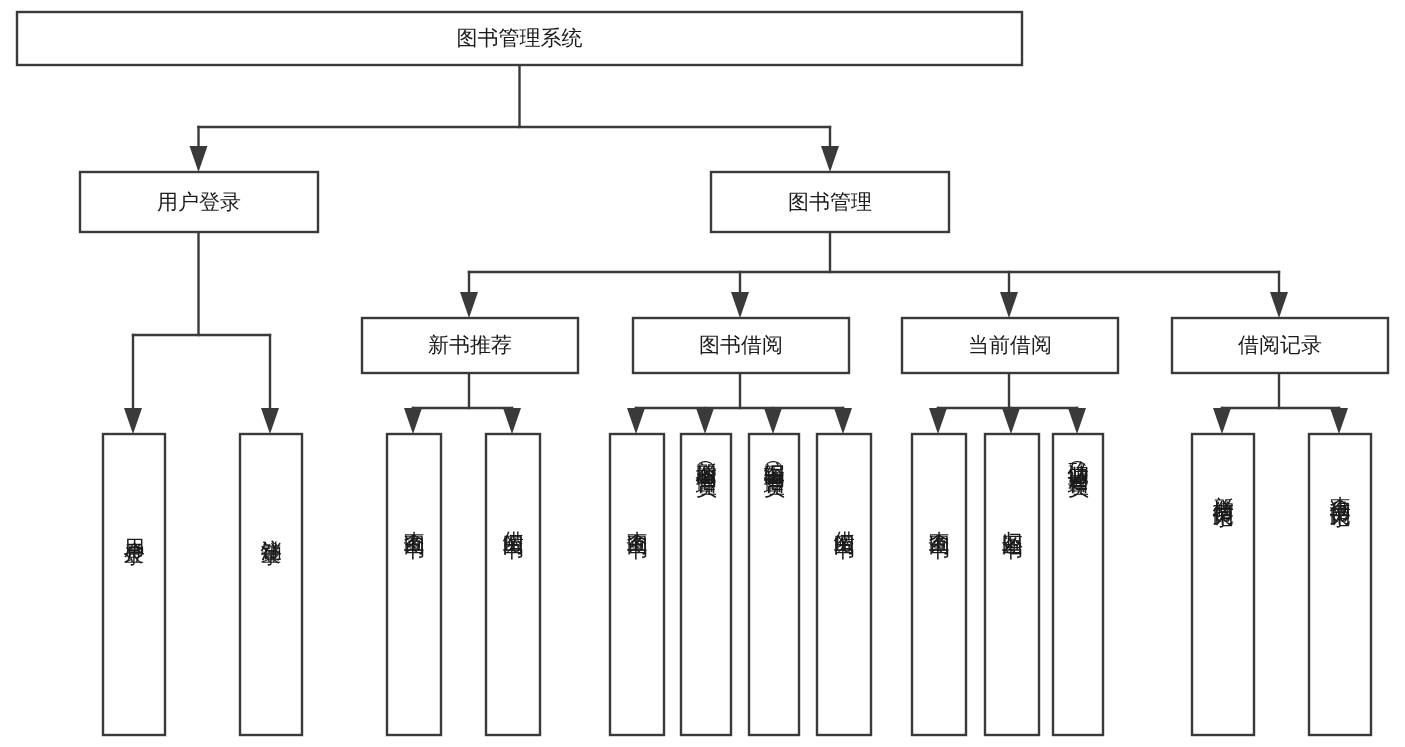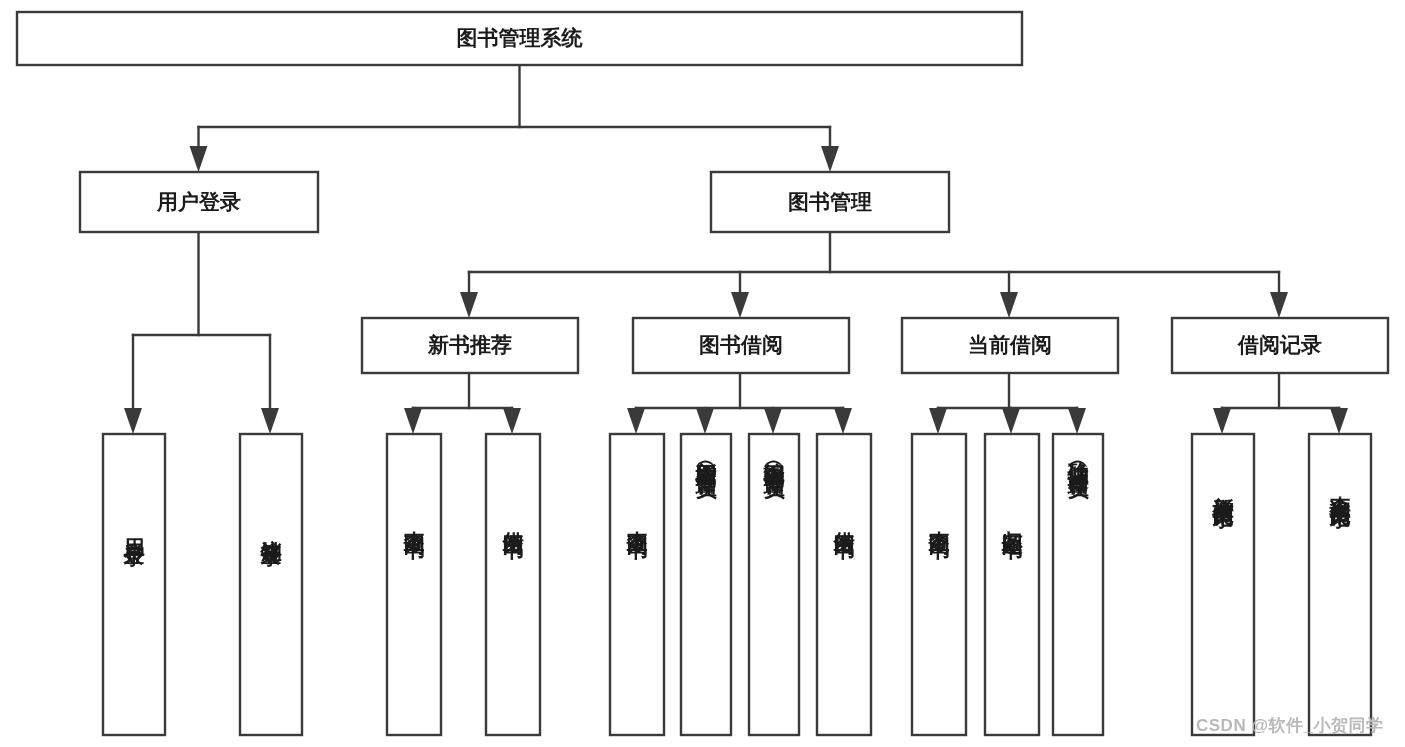--- a/index.html
+++ b/index.html
@@ -13,21 +13,20 @@
     height: 747px;
     font-family: "Liberation Sans", "DejaVu Sans", sans-serif;
     overflow: hidden;
     position: relative;
   }
   #diagram-root {
     position: relative;
     width: 1405px;
     height: 547px;
     background: #ffffff;
-    font-weight: bold;
   }
   svg.flowchart {
     position: absolute;
     left: 0;
     top: 0;
     width: 1405px;
     height: 747px;
     display: block;
   }
   .node-rect {
@@ -207,15 +206,14 @@
         <span class="vlabel">确认归还（管理员）</span>
       </div>
       <div class="vlabel-wrap" style="left: 1192px; top: 479px; width: 62px; height: 256px;">
         <span class="vlabel">新增借阅记录</span>
       </div>
       <div class="vlabel-wrap" style="left: 1309px; top: 479px; width: 62px; height: 256px;">
         <span class="vlabel">查询借阅记录</span>
       </div>
     </div>
 
-  <div class="watermark-text" style="left: 1196px; top: 714px; color: rgb(185, 185, 185);">CSDN @软件_小贺同学</div>
 
 </div>
 
 </body></html>

